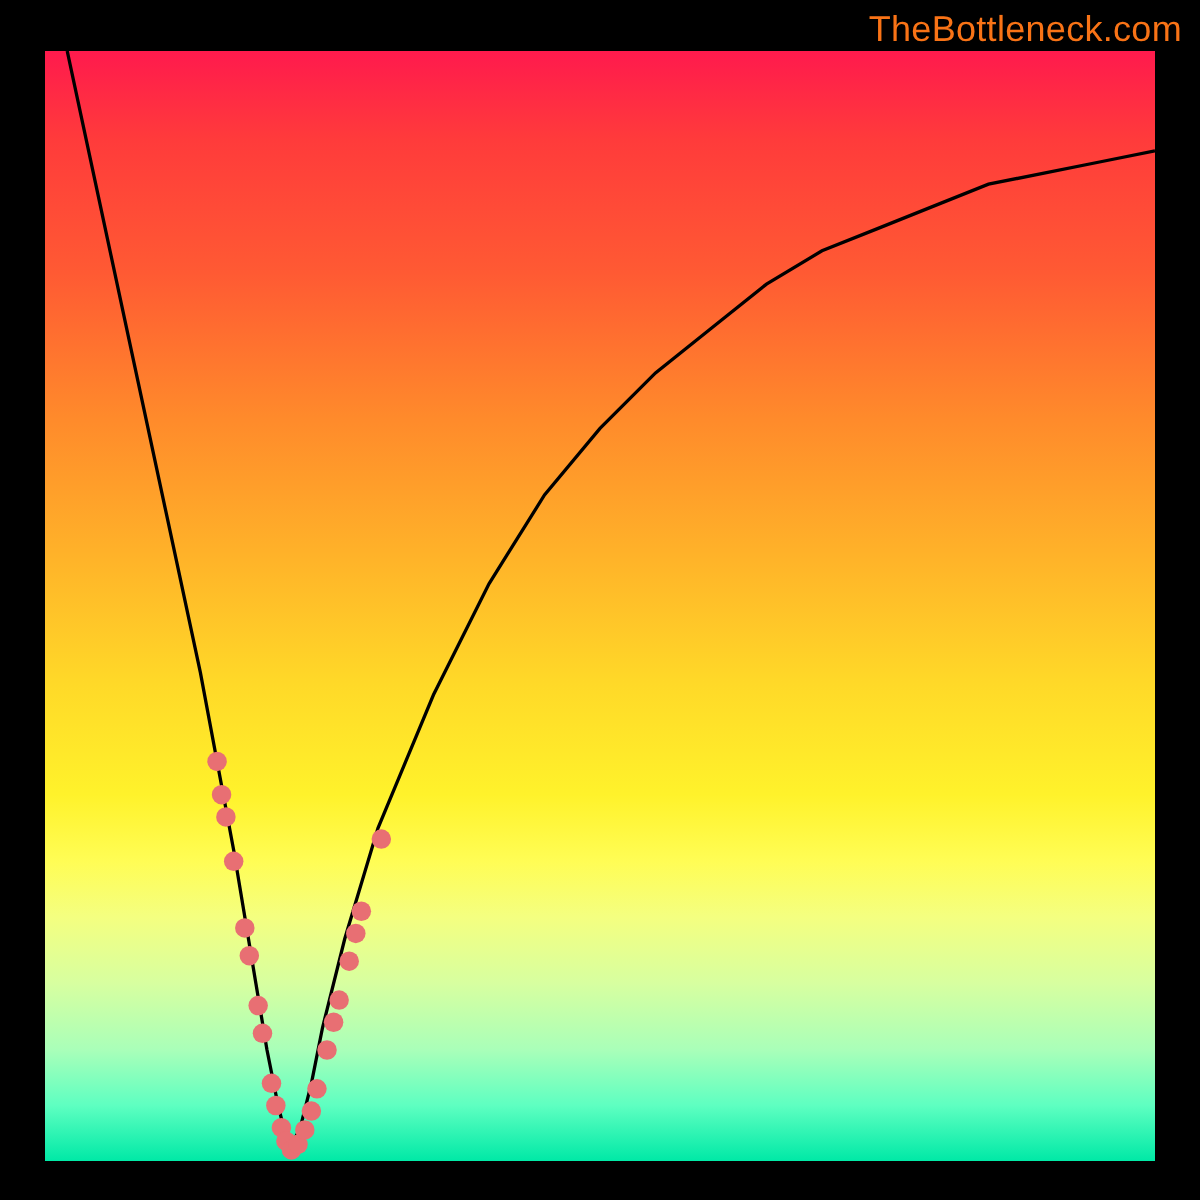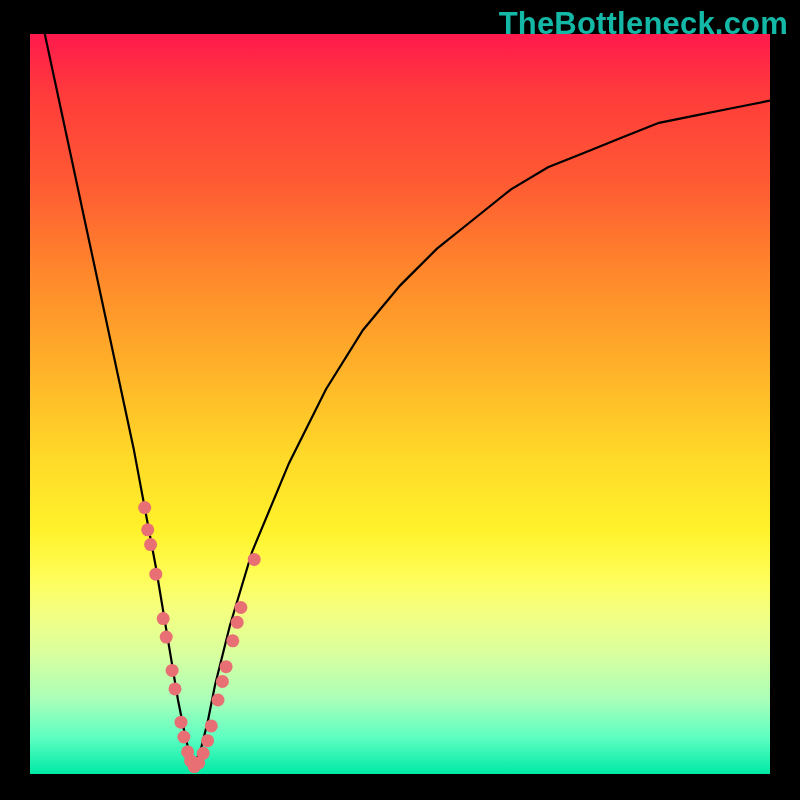--- a/index.html
+++ b/index.html
@@ -8,23 +8,23 @@
     height: 800px;
     background: #000;
     position: relative;
     font-family: Arial, Helvetica, sans-serif;
     overflow: hidden;
   }
   .watermark {
     position: absolute;
     top: 6px;
     right: 12px;
-    color: #14b8a6;
-    font-size: 31px;
-    font-weight: 700;
+    color: #f97316;
+    font-size: 24px;
+    font-weight: 400;
     z-index: 10;
     letter-spacing: 0.2px;
   }
   .plot-frame {
     position: absolute;
     left: 30px;
     top: 34px;
     width: 740px;
     height: 740px;
     background: linear-gradient(to bottom,

